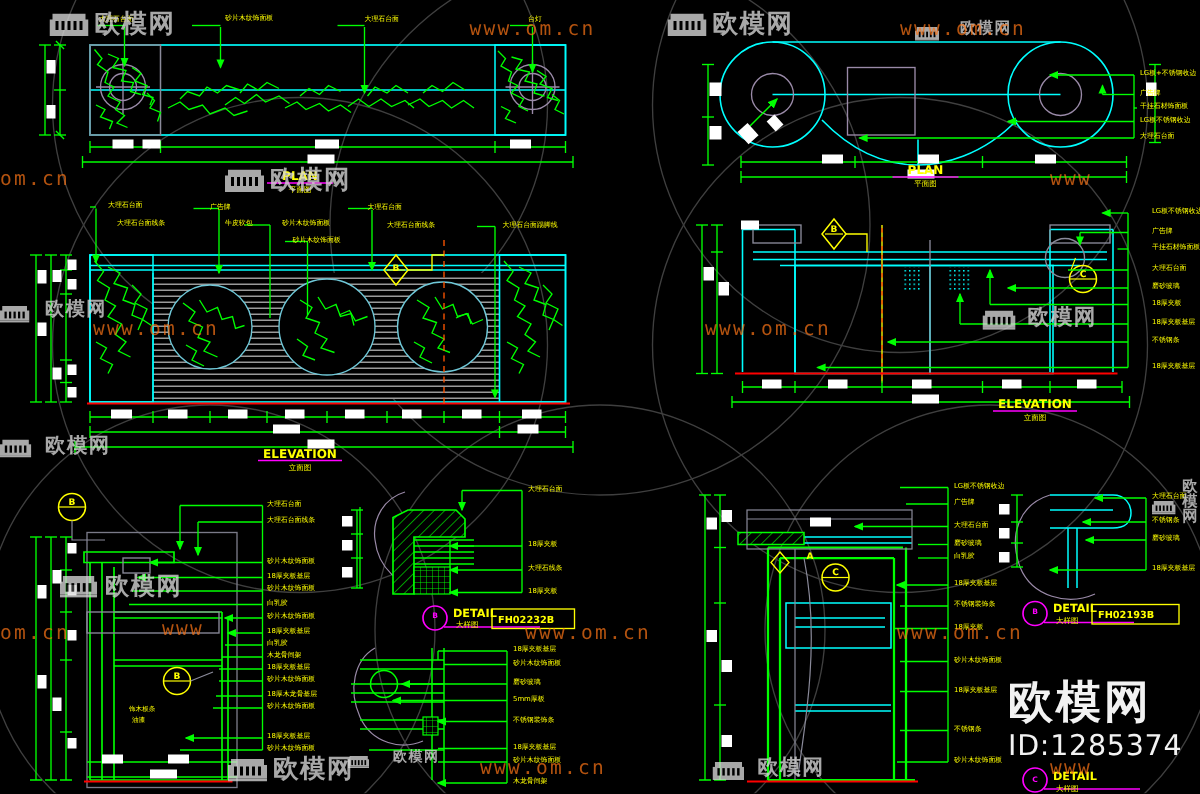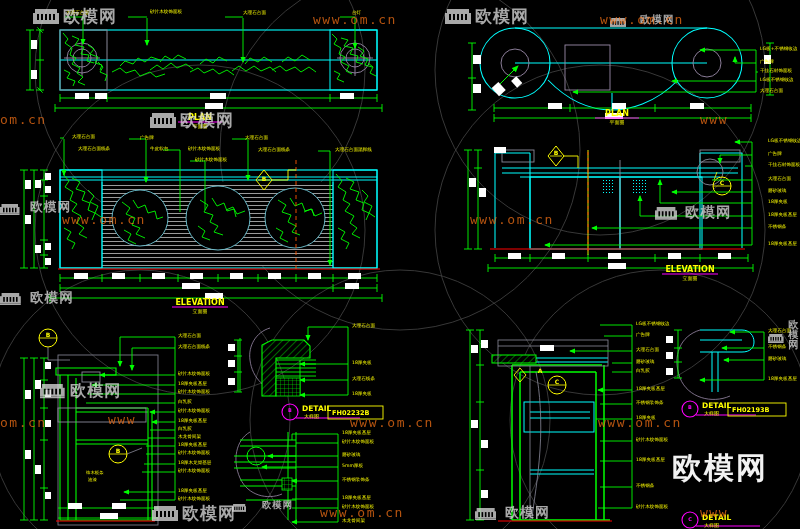--- a/index.html
+++ b/index.html
@@ -1025,14 +1025,17 @@
       <div class="wm wm-url" style="left: 350px; top: 415px;">www.om.cn</div>
       <div class="wm wm-url" style="left: 598px; top: 415px;">www.om.cn</div>
       <div class="wm wm-url" style="left: 108px; top: 412px;">www</div>
       <div class="wm wm-url" style="left: 700px; top: 505px;">www</div>
       <div class="wm wm-url" style="left: 320px; top: 505px;">www.om.cn</div>
     </div>
 
   <div class="wm" style="left:672px;top:448px;">
     <span class="wm-big">欧模网</span>
   </div>
+  <div class="wm" style="left:672px;top:486px;">
+    <span class="wm-id">ID:1285374</span>
+  </div>
 
 </div>
 
 </body></html>

